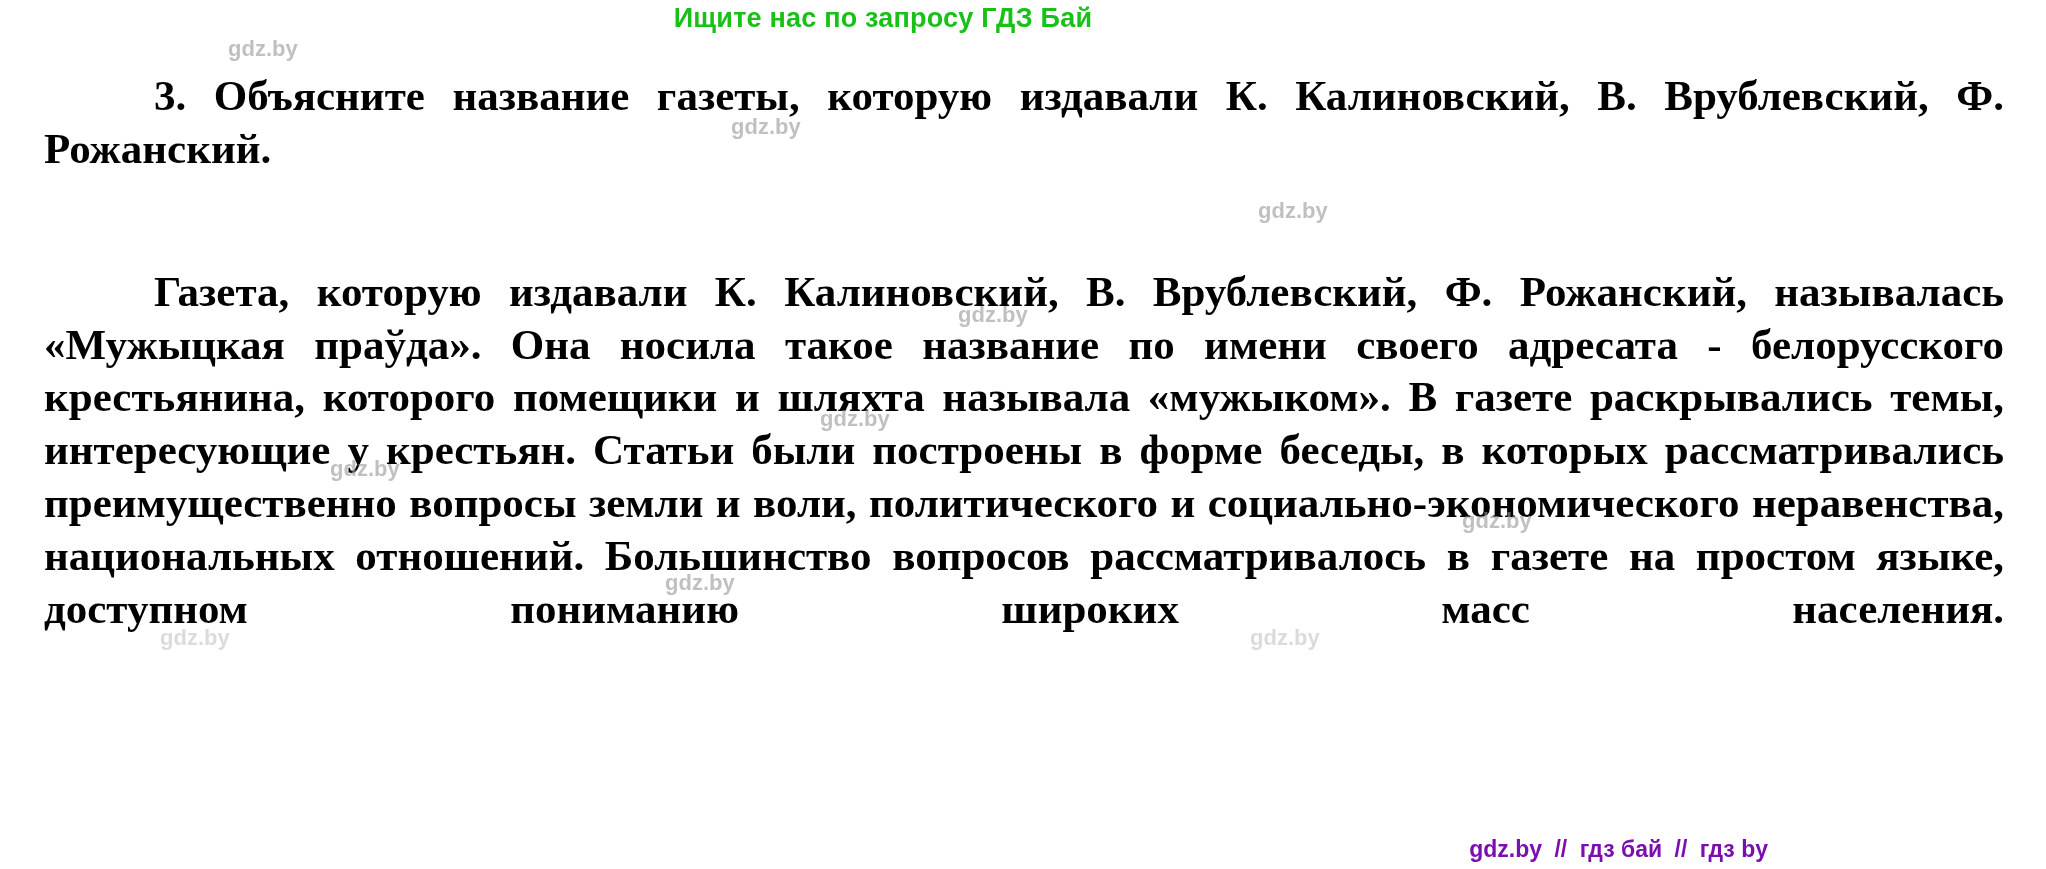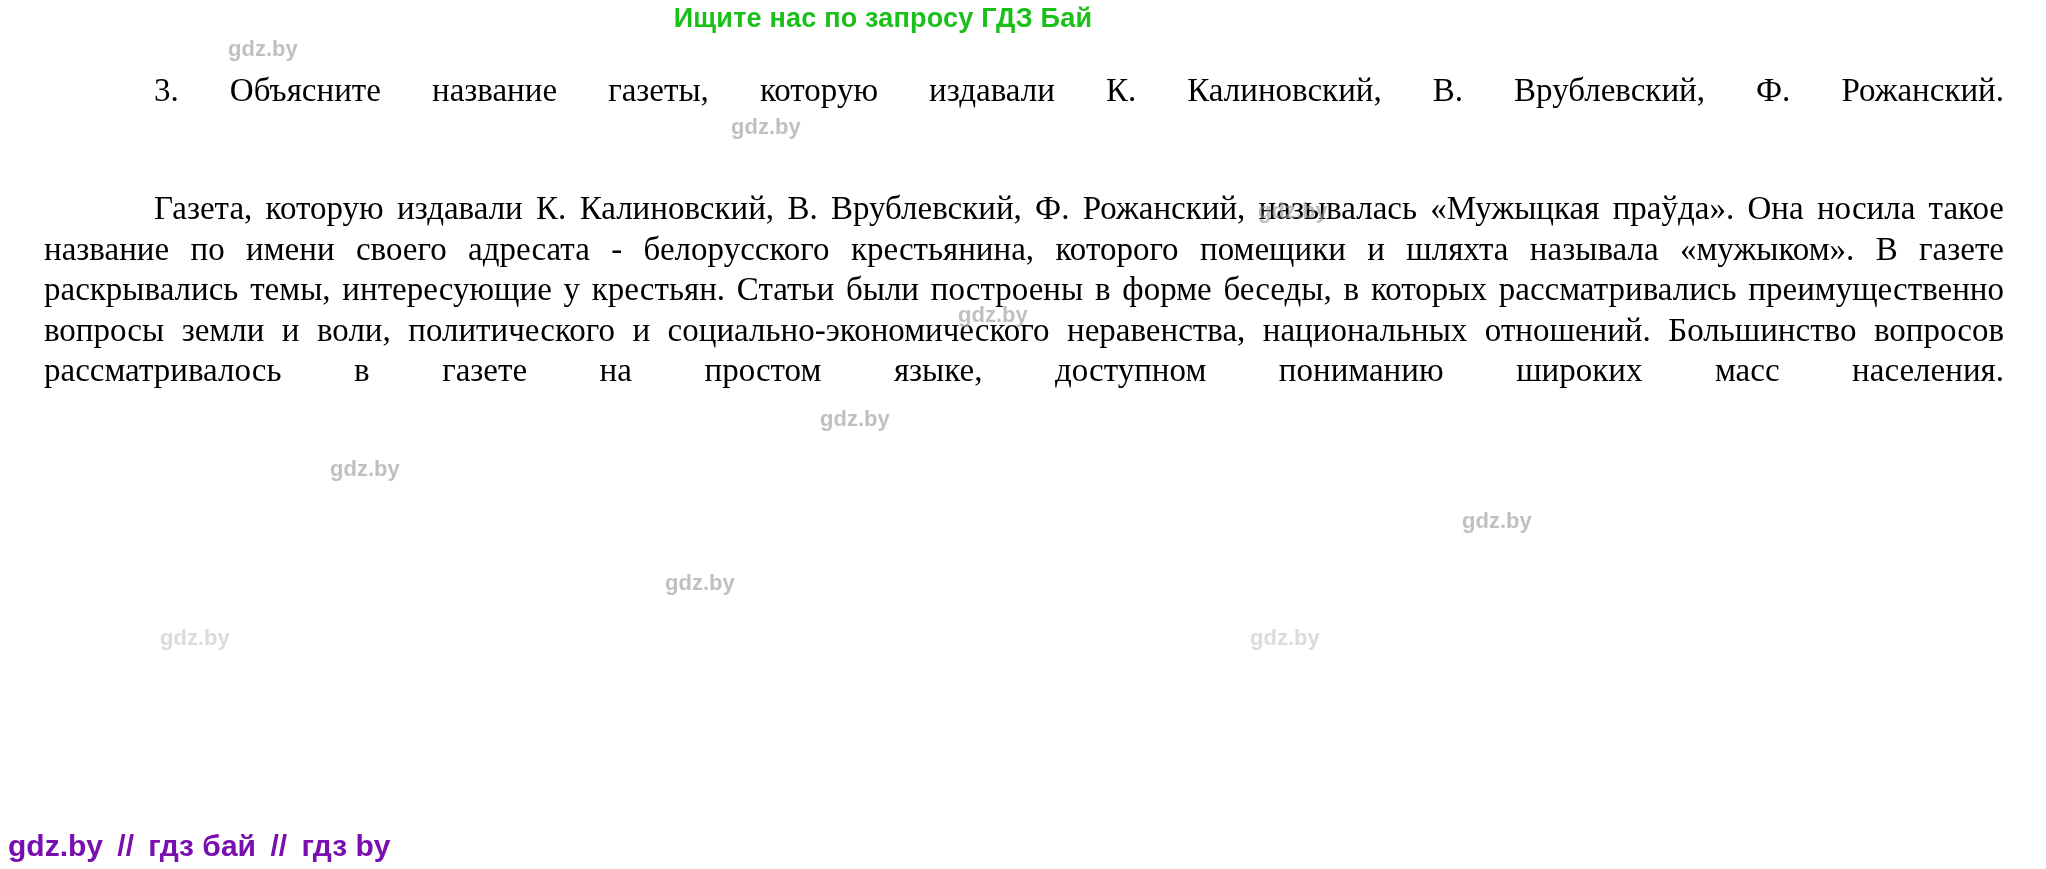--- a/index.html
+++ b/index.html
@@ -39,22 +39,23 @@
     white-space: nowrap;
   }
 
   
   .content {
     position: absolute;
     left: 44px;
     top: 70px;
     width: 1960px;
     color: #000000;
-    font-size: 33px;
+    font-size: 43px;
     line-height: 1.23;
+    font-weight: bold;
   }
 
   .para {
     margin: 0 0 0 0;
     text-align: justify;
     text-justify: inter-word;
   }
   .para.first-q {
     text-indent: 110px;
   }
@@ -88,26 +89,26 @@
   .wm.w6 { left: 330px;  top: 456px; }
   .wm.w7 { left: 1462px; top: 508px; }
   .wm.w8 { left: 665px;  top: 570px; }
   .wm.w9 { left: 160px;  top: 625px; opacity: 0.35; }
   .wm.w10 { left: 1250px; top: 625px; opacity: 0.35; }
 
   
   .footer {
     position: absolute;
     bottom: 6px;
-    left: 8px;
+    left: 2px;
     width: 100%;
-    text-align: left;
+    text-align: right;
     color: #7a0fb0;
     font-family: "Liberation Sans", sans-serif;
-    font-size: 30px;
+    font-size: 23px;
     font-weight: bold;
     white-space: nowrap;
   }
   .footer .sep {
     color: #7a0fb0;
     padding: 0 6px;
   }
 </style>
 </head>
 <body>

